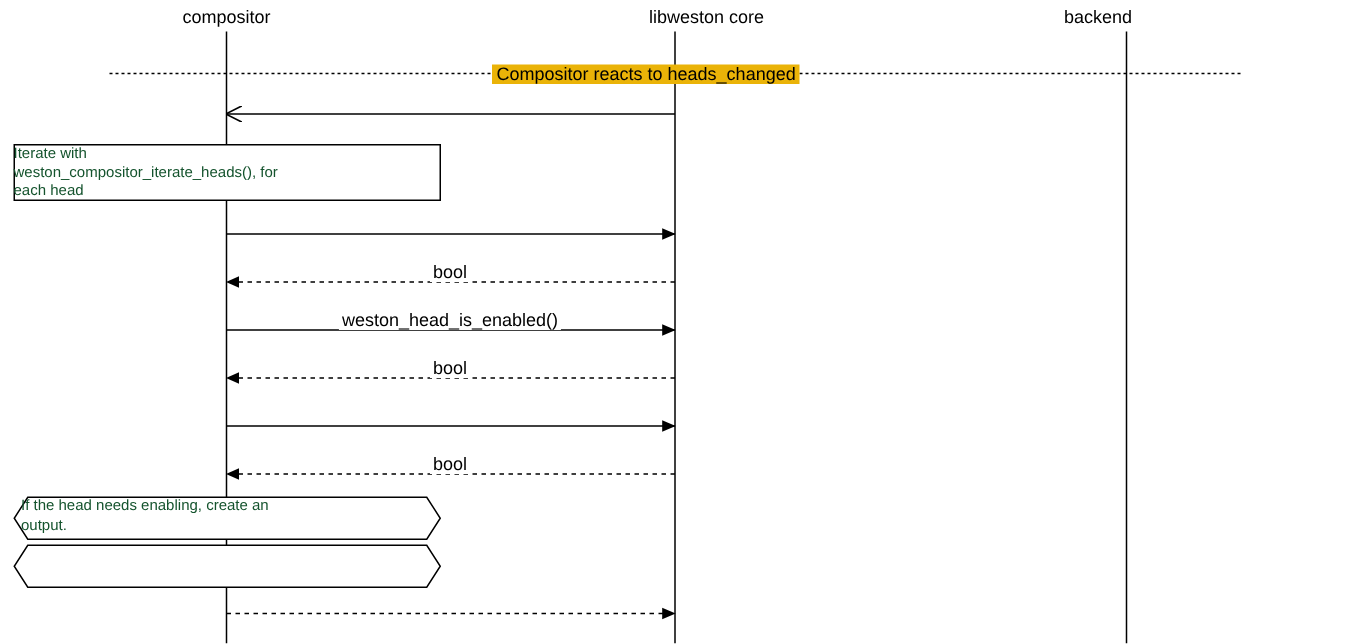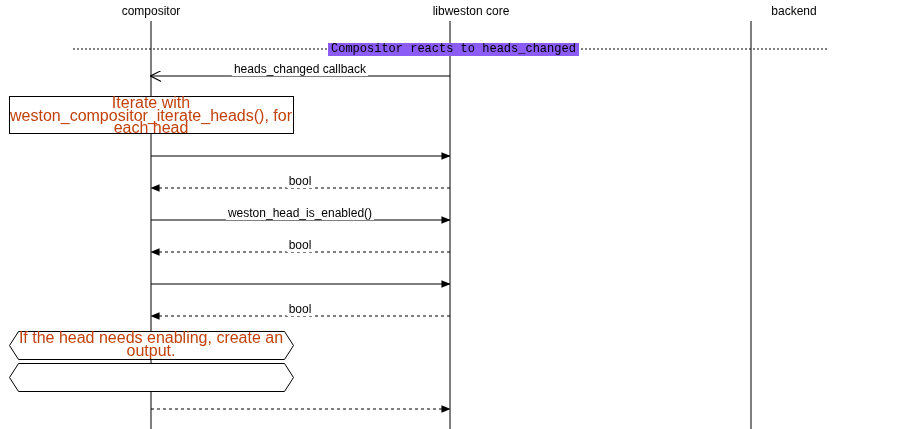--- a/index.html
+++ b/index.html
@@ -41,31 +41,29 @@
   }
   .msg-label {
     font-size: 12px;
     text-align: center;
     transform: translateX(-50%);
     background: #ffffff;
     padding: 0 2px;
   }
   .frag-label {
     font-size: 12px;
-    background: #8b5cf6;
+    background: #eab308;
     padding: 0 3px;
-    font-family: Liberation Mono, monospace;
   }
   .note-text {
     position: absolute;
-    font-size: 16px;
+    font-size: 10px;
     line-height: 12.5px;
-    text-align: center;
     white-space: pre-line;
-    color: #c2410c;
+    color: #14532d;
   }
 </style>
 </head>
 <body>
 
 <div id="diagram">
 
   <svg id="svg-layer" viewBox="0 0 900 429" xmlns="http://www.w3.org/2000/svg">
     <defs>
       <marker id="arrow-filled-right" viewBox="0 0 10 10" refX="9.5" refY="5" markerWidth="9" markerHeight="9" orient="auto-start-reverse">
@@ -98,25 +96,24 @@
         <line x1="151" y1="220" x2="450" y2="220" stroke="#000000" stroke-width="1" fill="none" marker-end="url(#arrow-filled-right)"></line>
         <line x1="450" y1="252" x2="151" y2="252" stroke="#000000" stroke-width="1" fill="none" stroke-dasharray="3 3" marker-end="url(#arrow-filled-left)"></line>
         <line x1="151" y1="284" x2="450" y2="284" stroke="#000000" stroke-width="1" fill="none" marker-end="url(#arrow-filled-right)"></line>
         <line x1="450" y1="316" x2="151" y2="316" stroke="#000000" stroke-width="1" fill="none" stroke-dasharray="3 3" marker-end="url(#arrow-filled-left)"></line>
         <line x1="151" y1="409" x2="450" y2="409" stroke="#000000" stroke-width="1" fill="none" stroke-dasharray="3 3" marker-end="url(#arrow-filled-right)"></line>
       </g>
   </svg>
 
   <div class="lbl participant-label" style="left:151px; top:5px;">compositor</div>
   <div class="lbl participant-label" style="left:450px; top:5px;padding-left:42px;">libweston core</div>
-  <div class="lbl participant-label" style="left:794px; top:5px;text-align:center;">backend</div>
+  <div class="lbl participant-label" style="left:732px; top:5px;text-align:center;">backend</div>
 
   <div class="lbl frag-label" style="left:328px; top:43px;">Compositor reacts to heads_changed</div>
 
-  <div class="lbl msg-label" style="left:300px; top:63px;">heads_changed callback</div>
   <div class="lbl msg-label" style="left:300px; top:175px;">bool</div>
   <div class="lbl msg-label" style="left:300px; top:207px;text-align:center;">weston_head_is_enabled()</div>
   <div class="lbl msg-label" style="left:300px; top:239px;">bool</div>
   <div class="lbl msg-label" style="left:300px; top:303px;">bool</div>
   <div class="lbl msg-label" style="left:300px; top:396px;"></div>
 
   <div class="note-text" style="left:9px; top:97px; width:284px;">Iterate with
 weston_compositor_iterate_heads(), for
 each head</div>
   <div class="note-text" style="left:14px; top:332px; width:274px;">If the head needs enabling, create an

